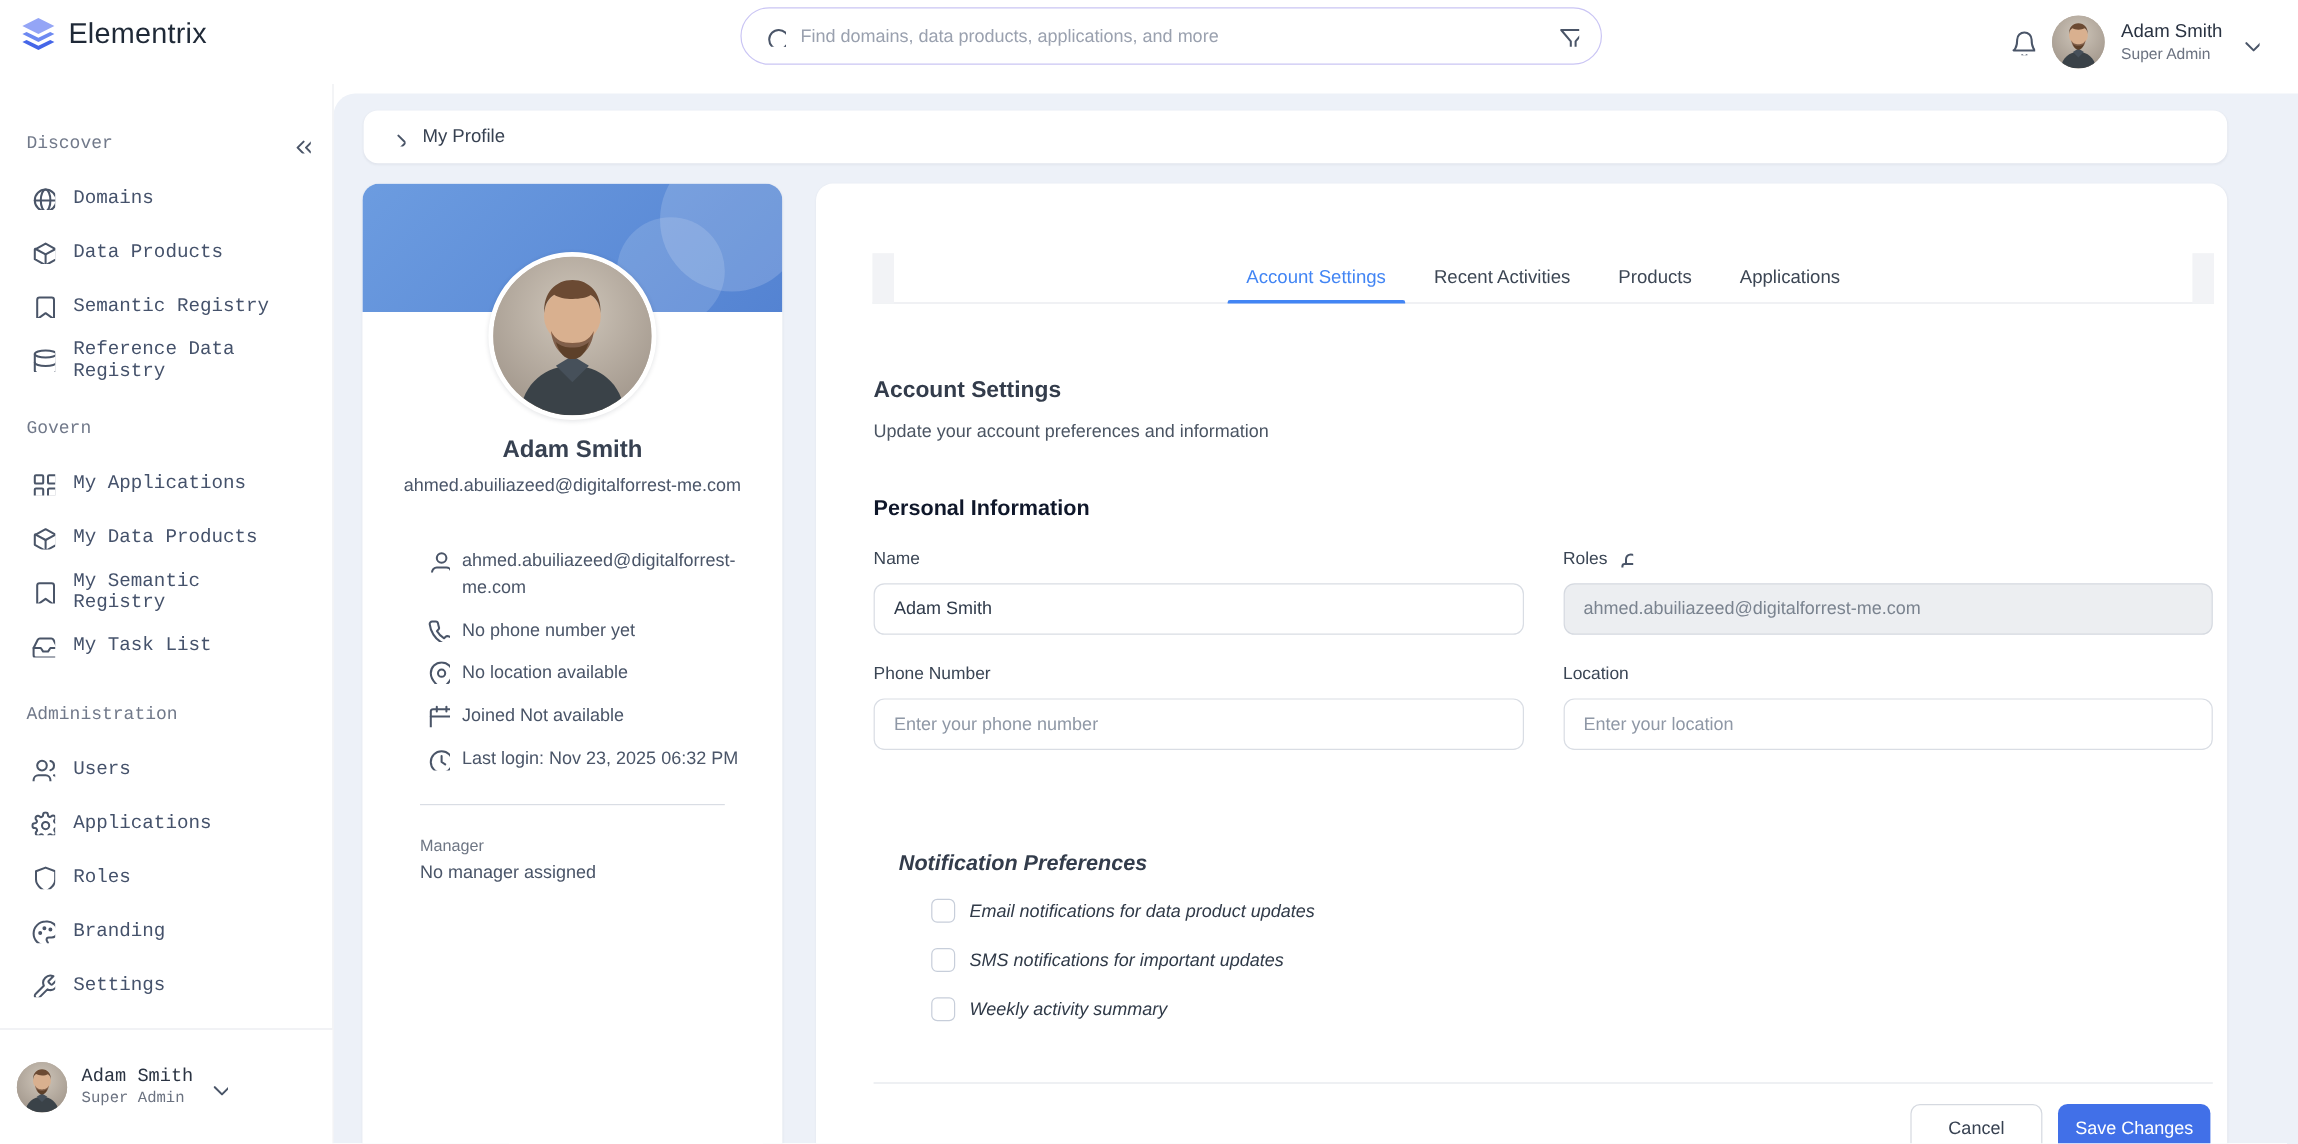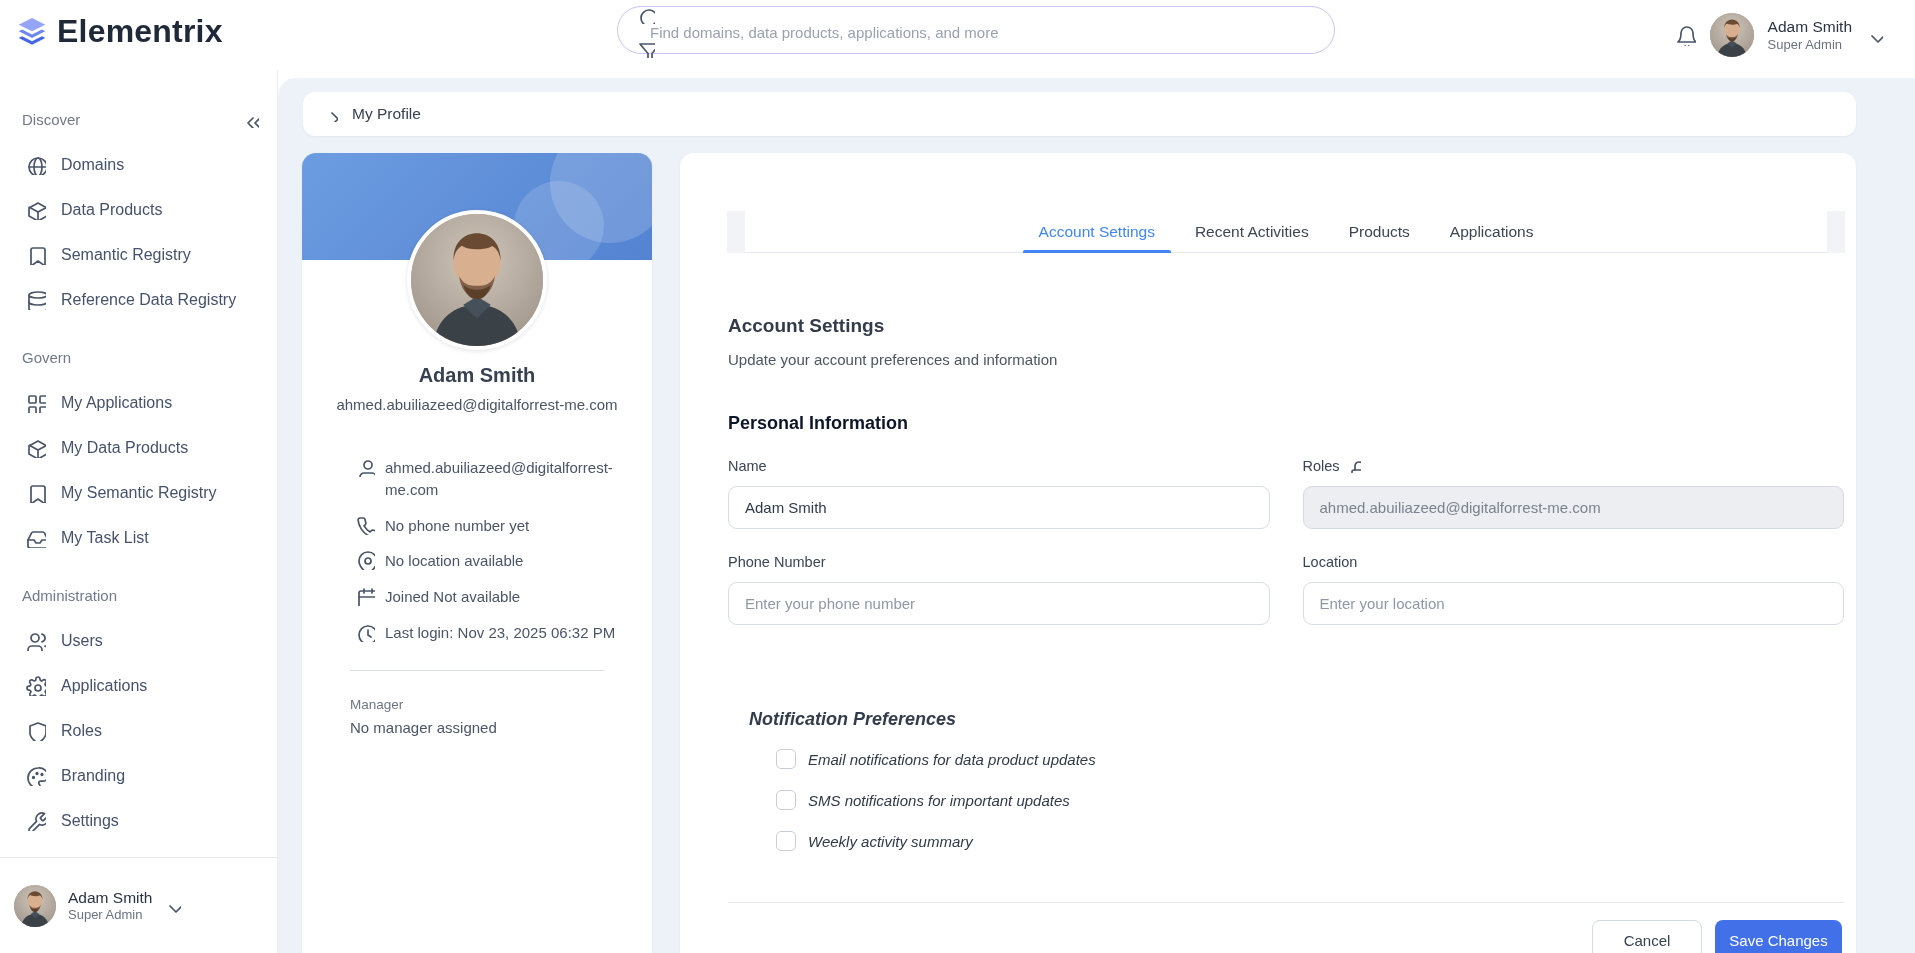--- a/index.html
+++ b/index.html
@@ -8,38 +8,38 @@
     position:relative; overflow:hidden; background:#ffffff;
     font-family:"Liberation Sans", sans-serif; color:#2F3A4A;
   }
   .ic { width:20px; height:20px; stroke:#4A5568; fill:none; stroke-width:1.7; stroke-linecap:round; stroke-linejoin:round; flex:none; }
   .ic-sm { width:17px; height:17px; }
 
   
   .topbar { position:absolute; left:0; top:0; width:1915px; height:70px; background:#fff; z-index:20; }
   .brand { position:absolute; left:16px; top:13px; display:flex; align-items:center; gap:9px; }
   .brand-logo { width:32px; height:32px; }
-  .brand-name { font-size:32px; font-weight:bold; color:#1F2937; letter-spacing:.2px; }
+  .brand-name { font-size:24px; font-weight:normal; color:#1F2937; letter-spacing:.2px; }
   .search { position:absolute; left:617px; top:6px; width:718px; height:48px; background:#fff;
-            border:1.5px solid #CAC5F4; border-radius:24px; display:flex; padding:0 18px 0 20px;flex-direction:column; }
+            border:1.5px solid #CAC5F4; border-radius:24px; display:flex; align-items:center; padding:0 18px 0 20px; }
   .search input { flex:1; border:none; outline:none; font-size:15px; color:#2F3A4A; margin:0 12px;
                   font-family:"Liberation Sans", sans-serif; background:transparent; }
   .search input::placeholder { color:#9AA1AF; }
   .top-right { position:absolute; right:32px; top:0; height:70px; display:flex; align-items:center; gap:14px; }
   .avatar { border-radius:50%; overflow:hidden; flex:none; background:#b7aca0; }
   .av-44 { width:44px; height:44px; }
   .av-42 { width:42px; height:42px; }
   .av-140 { width:140px; height:140px; border:4px solid #fff; box-shadow:0 1px 4px rgba(16,24,40,.12); }
   .user-meta { line-height:1.25; }
   .user-name { font-size:15.5px; color:#2A3342; }
   .user-role { font-size:13px; color:#6B7280; }
 
   
   .sidebar { position:absolute; left:0; top:70px; width:278px; bottom:0; background:#fff;
-             border-right:1px solid #EBEDF1; z-index:10; }
+             border-right:1px solid #EBEDF1; z-index:10;font-family:Liberation Mono, monospace; }
   .sb-nav { padding:36px 18px 0 20px; }
   .sb-section { display:flex; align-items:center; justify-content:space-between;
                 color:#71798A; font-size:15px; height:26px; margin:0 0 10px 2px; }
   .sb-section.mt { margin-top:22px; }
   .sb-item { display:flex; align-items:center; gap:15px; height:45px; padding:0 6px;
              font-size:16px; color:#45526B; border-radius:8px; cursor:pointer; }
   .sb-user { position:absolute; left:0; right:0; bottom:0; height:96px; border-top:1px solid #E8EAEE;
              display:flex; align-items:center; padding:0 14px; gap:12px; background:#fff; }
 
   

